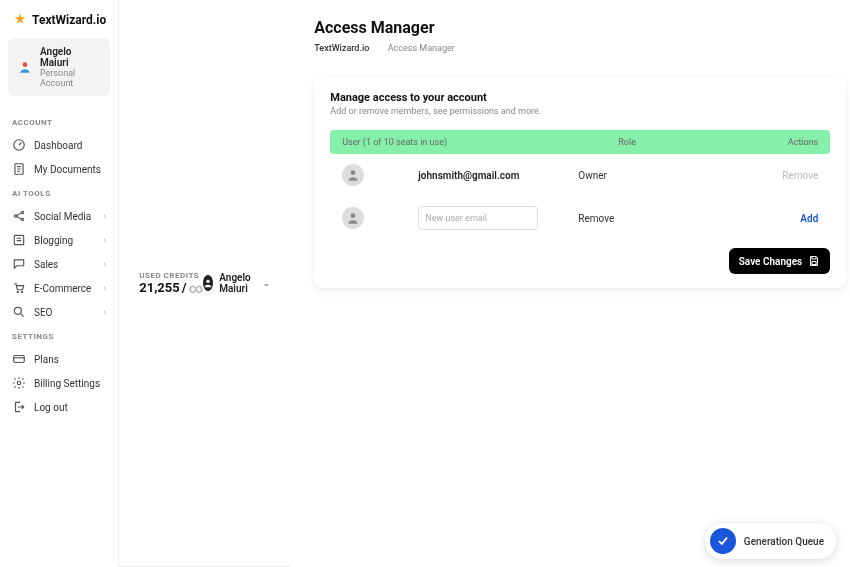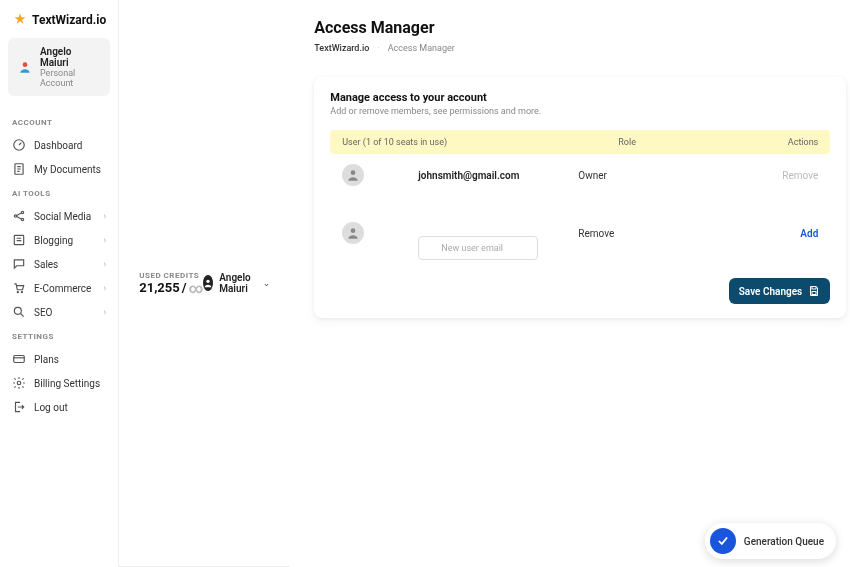--- a/index.html
+++ b/index.html
@@ -28,35 +28,35 @@
 .user-chip-name { font-size: 10px; font-weight: 600; color: #222; }
 .chev-down { font-size: 9px; color: #555; }
 .content { padding: 18px 24px; }
 .page-title { font-size: 16px; font-weight: 700; color: #111; margin-bottom: 6px; }
 .breadcrumb { font-size: 9px; color: #888; margin-bottom: 24px; display: flex; gap: 8px; align-items: center; }
 .breadcrumb .root { color: #333; font-weight: 500; }
 .breadcrumb .sep { color: #ccc; }
 .card { background: #fff; border-radius: 8px; box-shadow: 0 1px 4px rgba(0,0,0,0.06), 0 4px 12px rgba(0,0,0,0.04); padding: 14px 16px; }
 .card-title { font-size: 11px; font-weight: 700; color: #111; }
 .card-sub { font-size: 9px; color: #888; margin-top: 2px; margin-bottom: 14px; }
-.table-head { background: #fef9c3; border-radius: 4px; padding: 7px 12px; display: flex; font-size: 9px; color: #666; }
+.table-head { background: #86efac; border-radius: 4px; padding: 7px 12px; display: flex; font-size: 9px; color: #666; }
 .col-user { flex: 1; }
 .col-role { width: 120px; }
 .col-actions { width: 80px; text-align: right; }
 .table-row { display: flex; align-items: center; padding: 10px 12px; font-size: 10px; color: #222; gap: 40px; }
 .row-avatar { width: 22px; height: 22px; border-radius: 50%; background: #ddd; display: flex; align-items: center; justify-content: center; margin-right: 14px; }
 .row-avatar svg { fill: #888; }
 .row-email { flex: 1; font-weight: 600; }
 .row-role { width: 120px; font-size: 10px; color: #333; }
 .row-action { width: 80px; text-align: right; font-size: 10px; }
 .row-action.remove { color: #bbb; }
 .row-action.add { color: #1a56db; font-weight: 600; cursor: pointer; }
-.email-input { border: 1px solid #ddd; border-radius: 4px; padding: 6px 22px; font-size: 9px; width: 120px; color: #333; margin-top: 30px; }
+.email-input { border: 1px solid #ddd; border-radius: 4px; padding: 6px 6px; font-size: 9px; width: 120px; color: #333; }
 .email-input::placeholder { color: #aaa; }
-.save-btn { background: #0c4a6e; color: #fff; border: none; border-radius: 6px; padding: 7px 10px; font-size: 10px; font-weight: 600; display: flex; align-items: center; gap: 6px; cursor: pointer; float: right; margin-top: 8px; }
+.save-btn { background: #000000; color: #fff; border: none; border-radius: 6px; padding: 7px 10px; font-size: 10px; font-weight: 600; display: flex; align-items: center; gap: 6px; cursor: pointer; float: right; margin-top: 8px; }
 .save-icon { width: 12px; height: 12px; display: flex; align-items: center; justify-content: center; }
 .queue-fab { position: absolute; bottom: 8px; right: 14px; display: flex; align-items: center; gap: 8px; background: #fff; border-radius: 20px; padding: 5px 12px 5px 5px; box-shadow: 0 2px 10px rgba(0,0,0,0.15); cursor: pointer; }
 .queue-circle { width: 26px; height: 26px; border-radius: 50%; background: #1a56db; display: flex; align-items: center; justify-content: center; }
 .queue-label { font-size: 10px; font-weight: 500; color: #333; }
 </style>
 </head>
 <body>
 
 <div class="app">
   <div class="sidebar">

